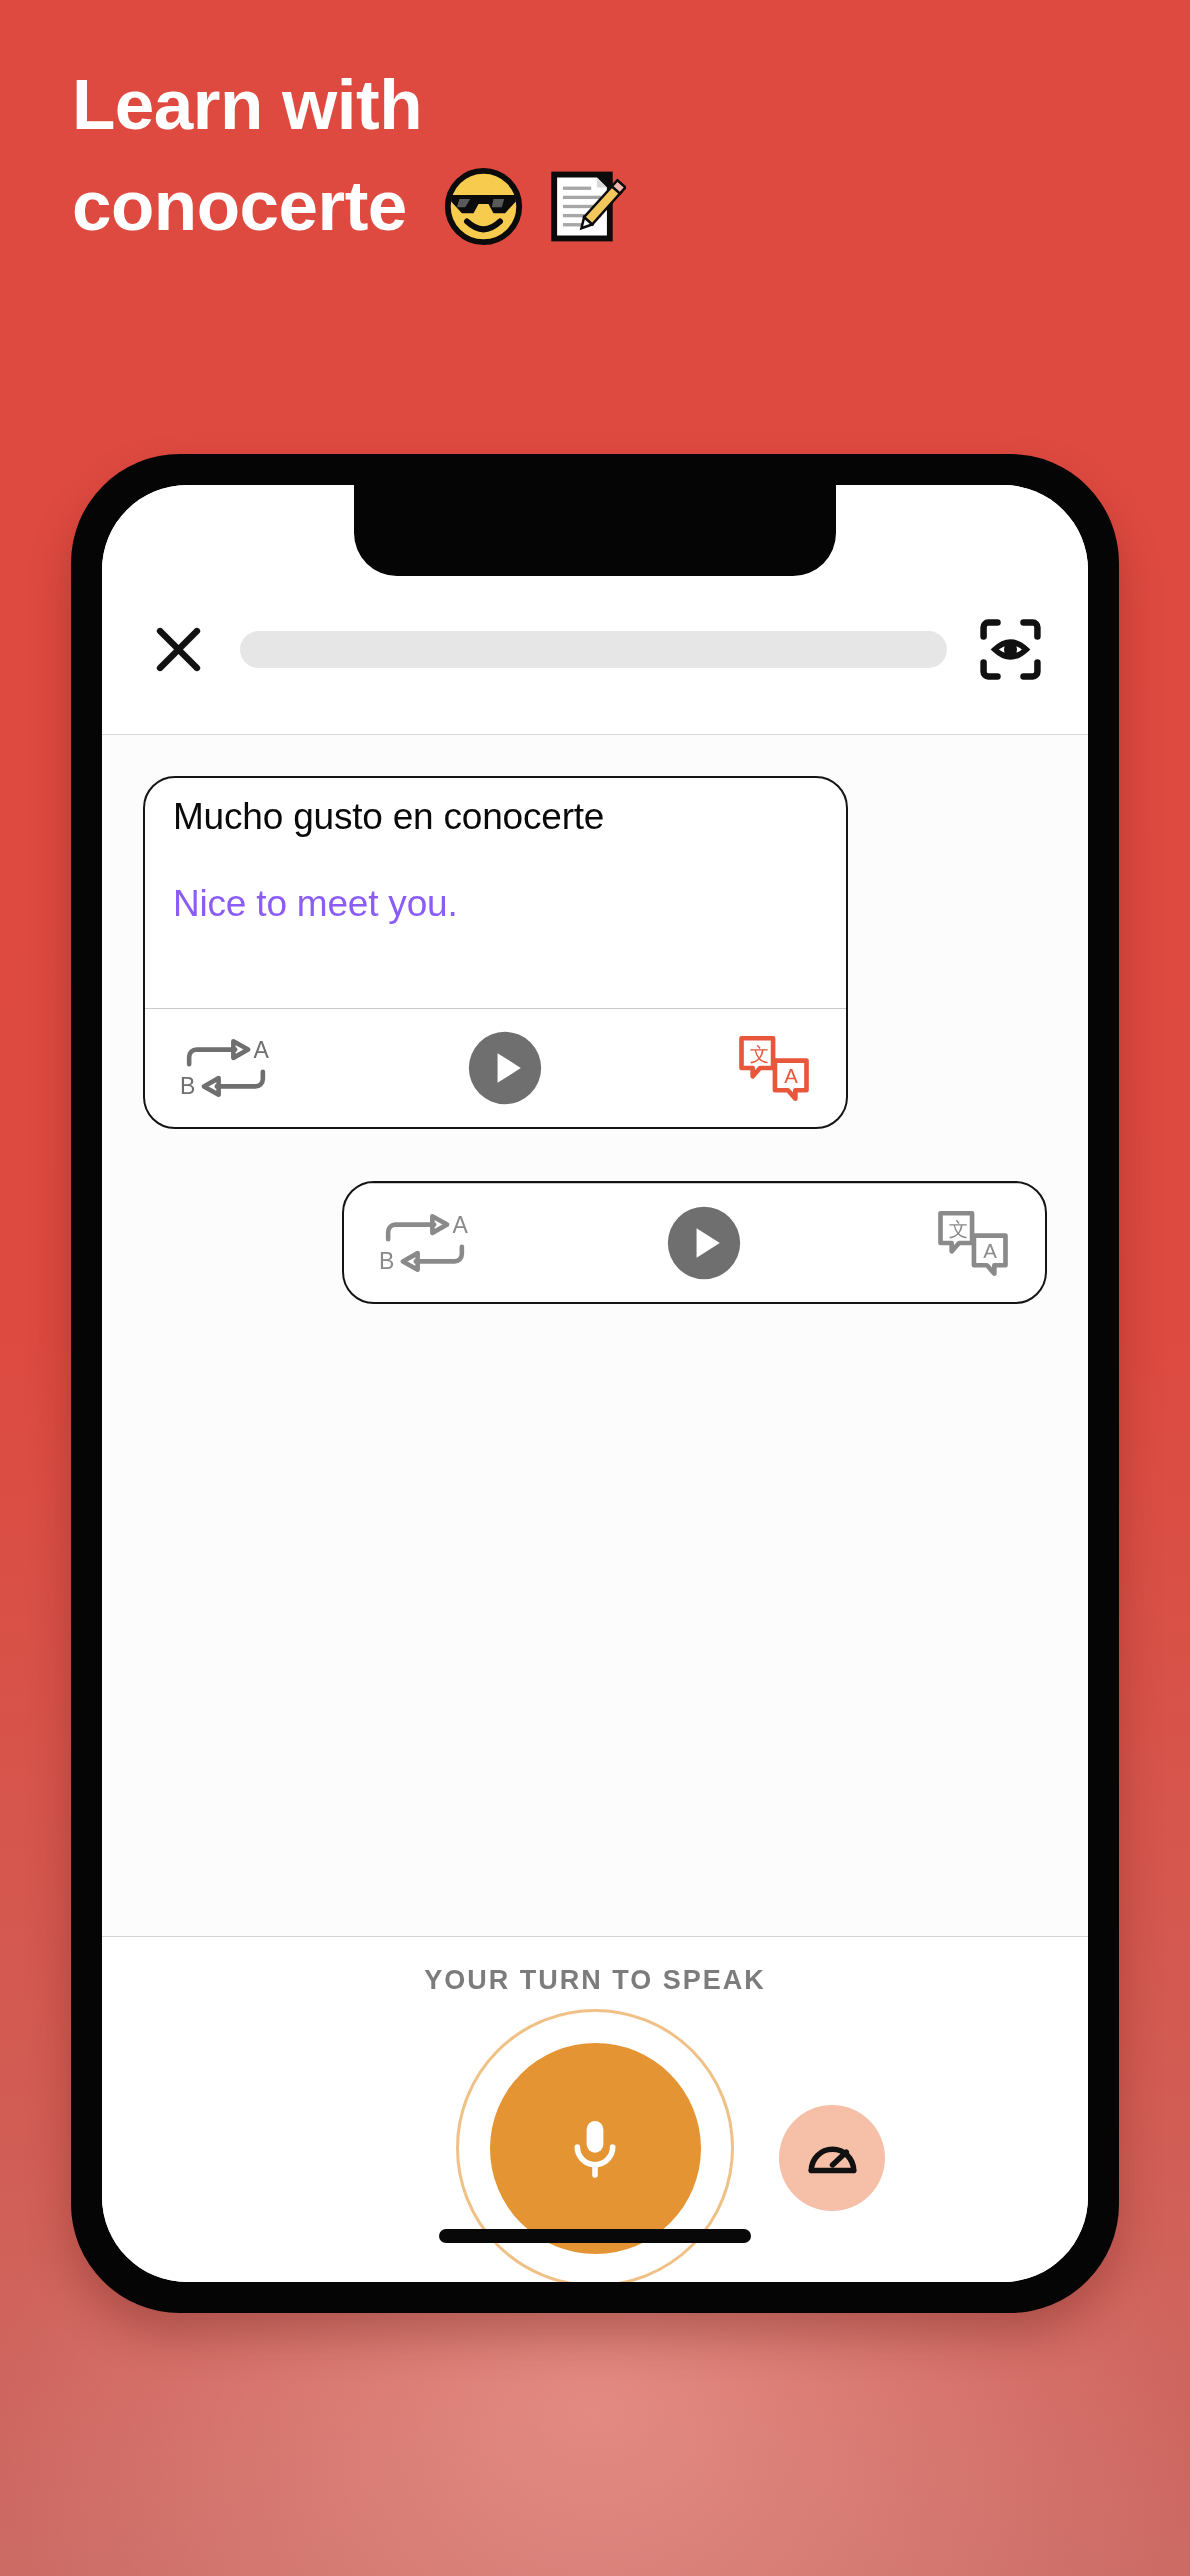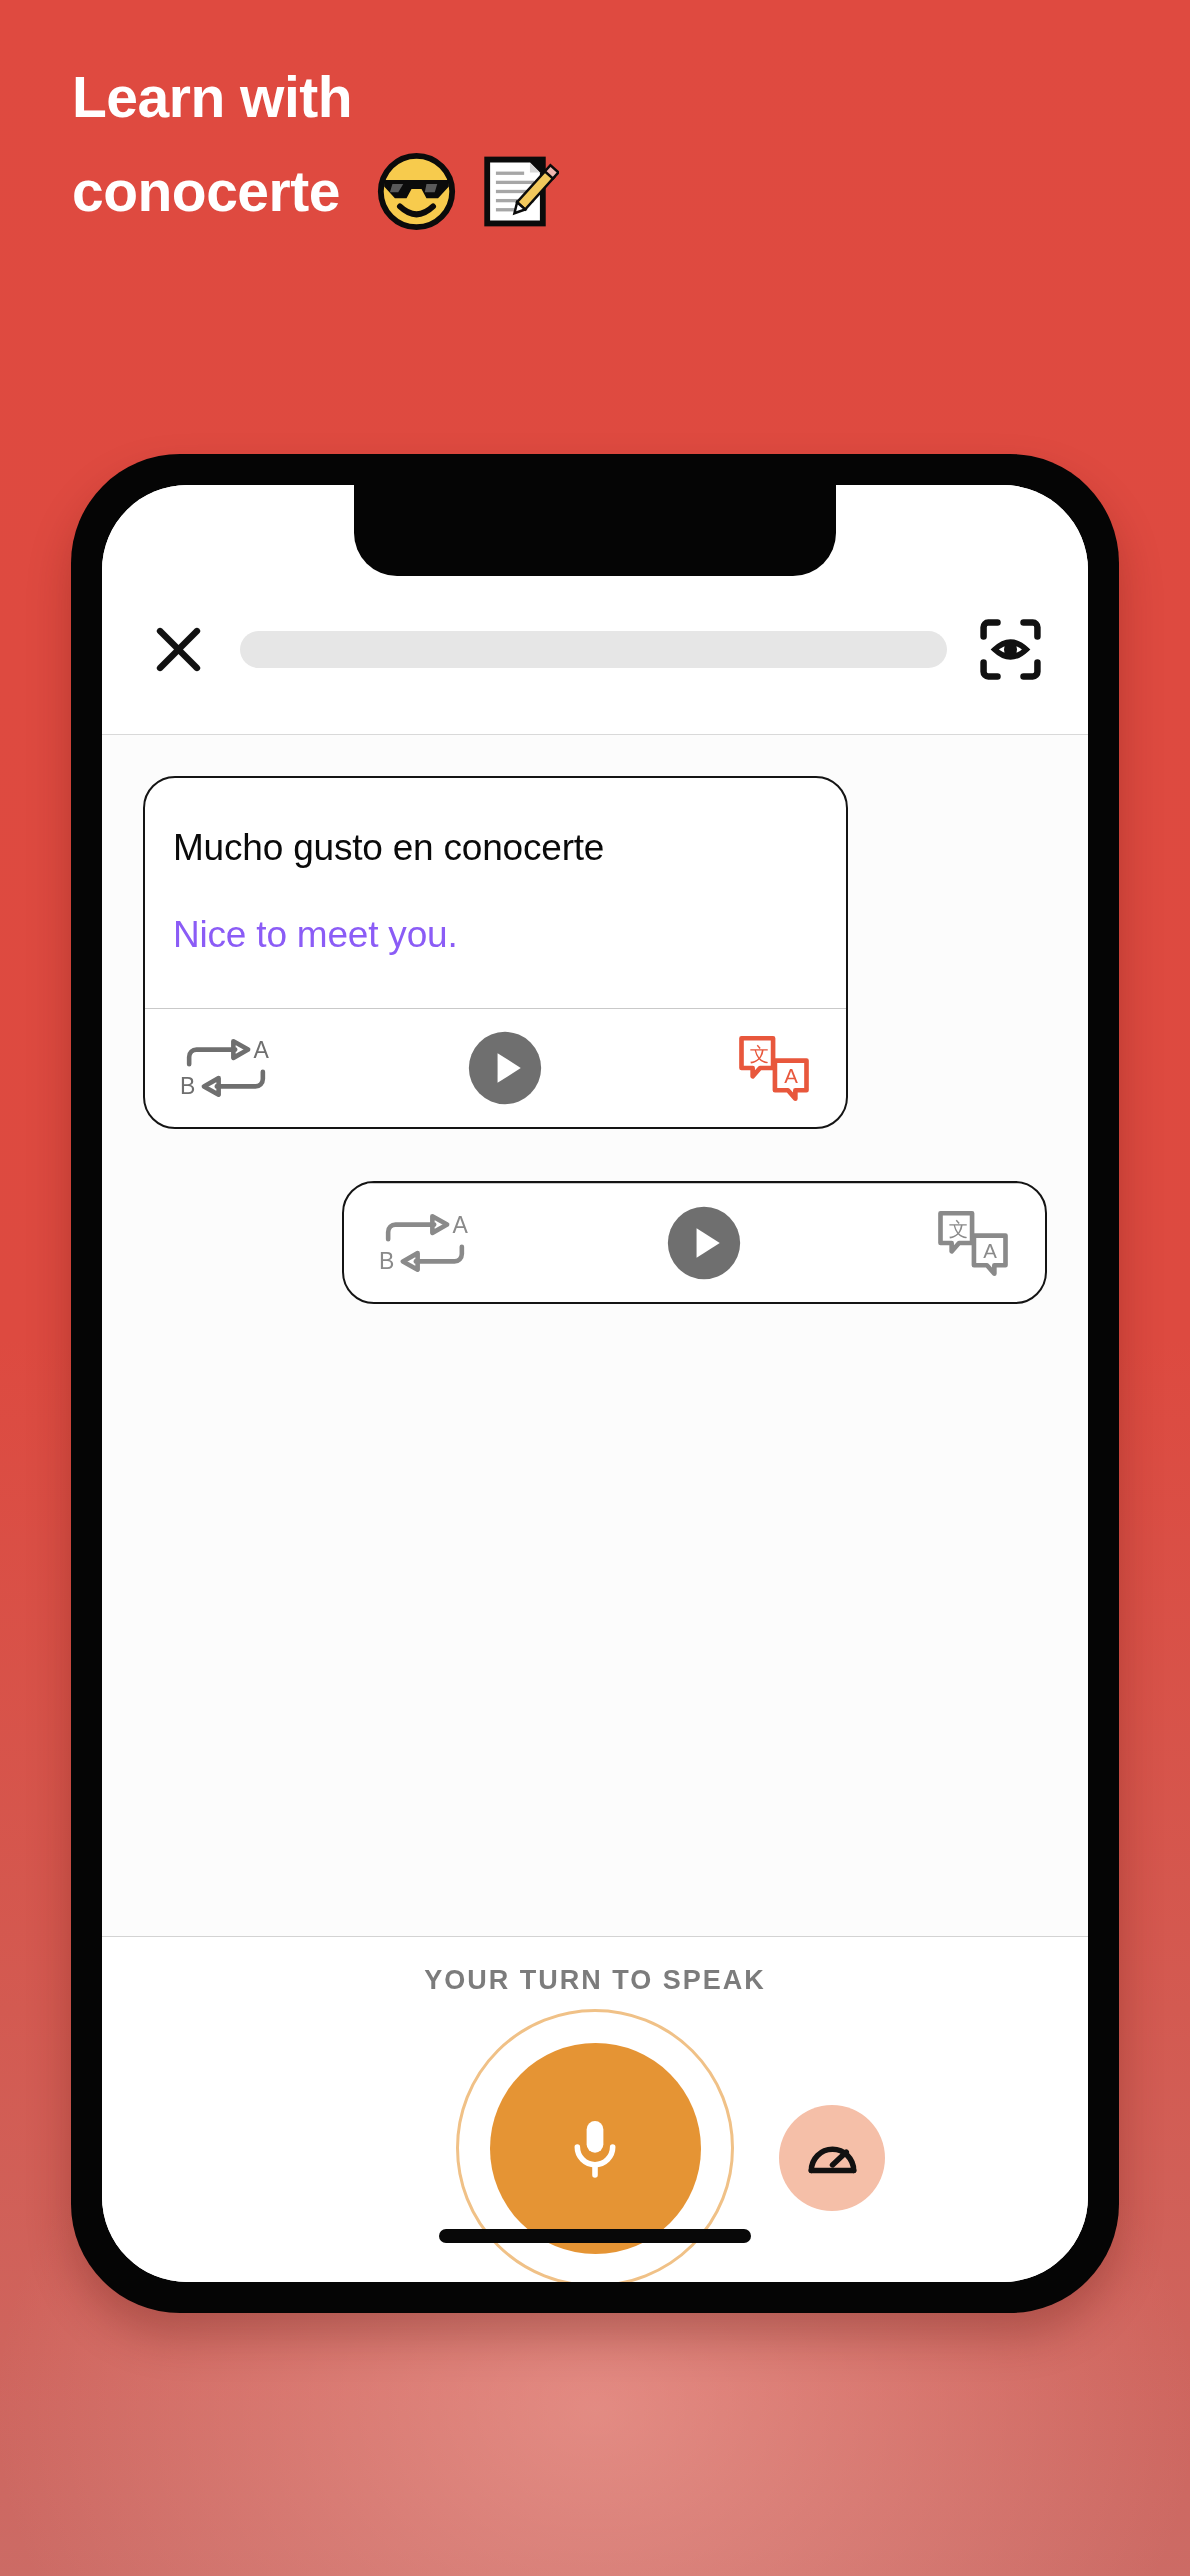--- a/index.html
+++ b/index.html
@@ -21,21 +21,21 @@
   }
 
   
   #headline {
     position:absolute;
     left:72px; top:67px;
     width:1057px;
   }
   .hl-line {
     color:#FFFFFF;
-    font-size:57px;
+    font-size:71px;
     font-weight:bold;
     line-height:1.07;
     letter-spacing:-0.5px;
     white-space:nowrap;
     display:flex;
     align-items:center;
     gap:0;
   }
   .hl-line + .hl-line { margin-top:22px; }
   .hl-emojis {
@@ -137,21 +137,21 @@
   .bubble {
     width:705px;
     background:#FFFFFF;
     border:2.8px solid #141414;
     border-radius:32px;
     overflow:hidden;
     display:flex;
     flex-direction:column;
   }
   .bubble-text {
-    padding:47px 28px 26px 28px;
+    padding:16px 28px 26px 28px;
     min-height:230px;
   }
   .line-primary {
     font-size:37px;
     color:#0A0A0A;
     line-height:1.25;
     letter-spacing:-0.2px;
   }
   .line-secondary {
     font-size:37px;

